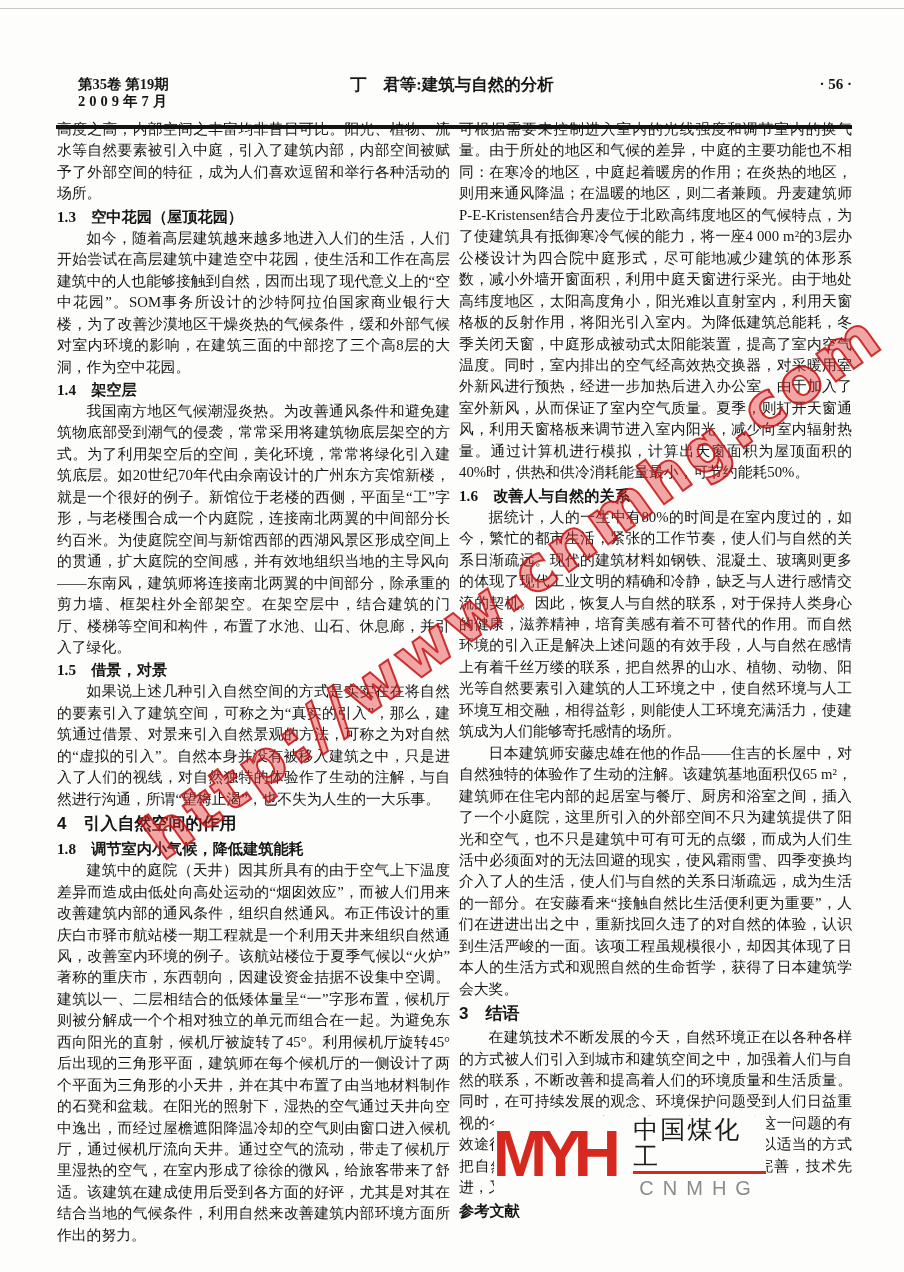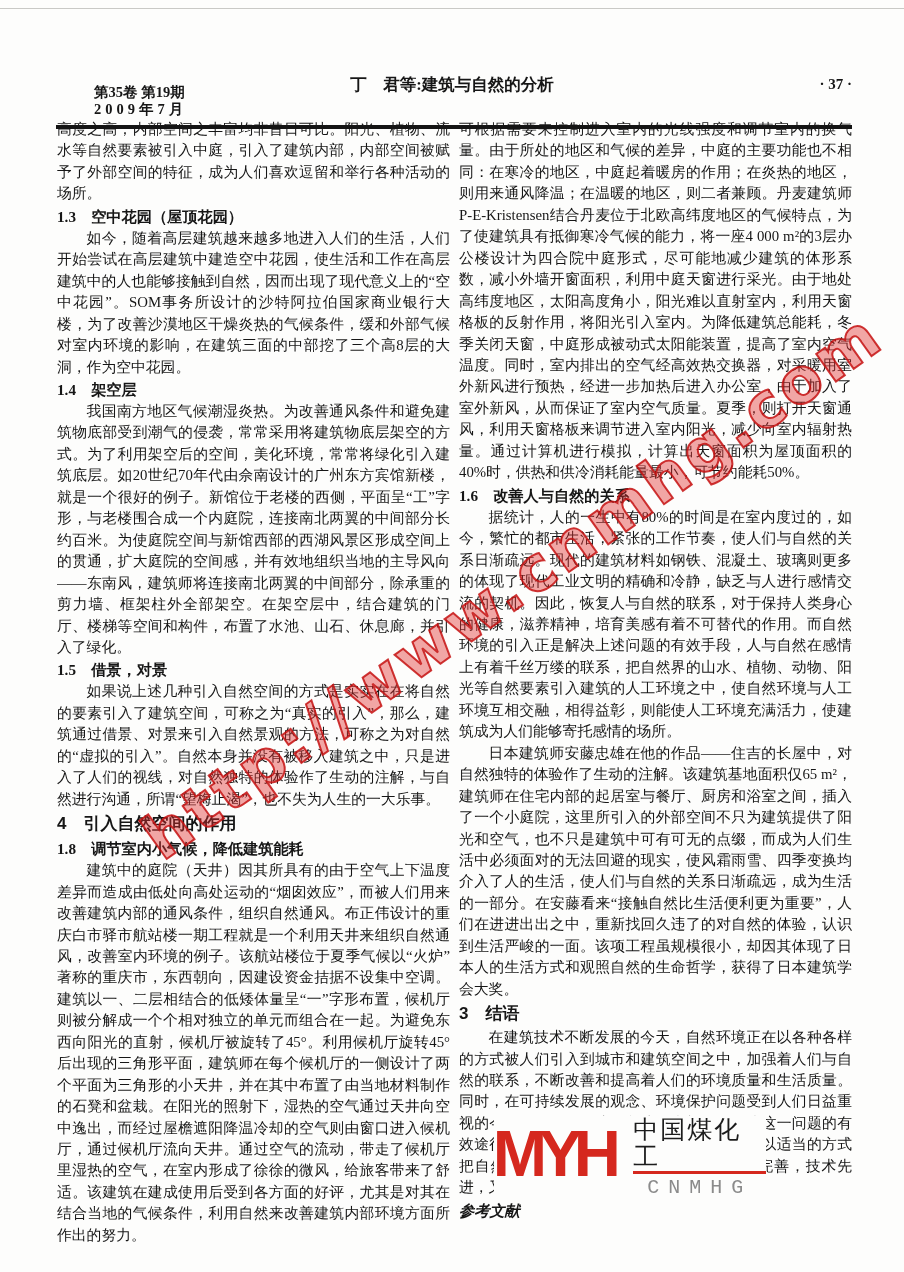--- a/index.html
+++ b/index.html
@@ -3,38 +3,38 @@
 <meta charset="utf-8">
 <style>
   html,body{margin:0;padding:0;}
   body{
     width:904px;height:1272px;position:relative;overflow:hidden;
     background:#fdfdfc;color:#161616;
     font-family:"Liberation Serif","DejaVu Serif",serif;
   }
   .scan-line{position:absolute;left:0;top:8px;width:904px;height:1px;background:#c9c9c6;}
   
-  .hdr-left{position:absolute;left:78px;top:84px;font-size:14.5px;font-weight:bold;line-height:17px;margin-left:16px;}
+  .hdr-left{position:absolute;left:78px;top:76px;font-size:14.5px;font-weight:bold;line-height:17px;}
   .hdr-left .yr{letter-spacing:4px;}
   .hdr-title{position:absolute;left:0;top:74px;width:904px;text-align:center;font-size:16.5px;font-weight:bold;}
   .hdr-page{position:absolute;right:52px;top:76px;font-size:15px;font-weight:bold;}
   .hdr-rule{position:absolute;left:56px;top:125px;width:796px;height:4px;background:#141414;}
   
   .col{position:absolute;top:119px;width:393px;height:1124px;overflow:hidden;
        font-size:14.8px;line-height:21.45px;text-align:justify;}
   #col-left{left:57px;}
   #col-right{left:459px;}
   .blk{margin:0;}
   .p{text-indent:2em;}
   .pni{text-indent:0;}
   .h1{font-family:"Liberation Sans","DejaVu Sans",sans-serif;font-weight:bold;
       font-size:17px;line-height:27px;text-indent:0;}
   .h3{font-weight:bold;font-size:15.2px;line-height:23px;text-indent:0;}
   .refhead{font-family:"Liberation Sans","DejaVu Sans",sans-serif;font-weight:bold;
-      font-size:15.2px;line-height:24px;font-style:italic;}
+      font-size:15.2px;line-height:24px;}
   .ref{padding-left:2.4em;text-indent:-2.4em;line-height:22px;font-size:14.6px;}
   
   .watermark{
     position:absolute;left:150px;top:808px;z-index:4;white-space:nowrap;
     font-family:"DejaVu Sans","Liberation Sans",sans-serif;
     font-size:62px;font-weight:bold;letter-spacing:4px;
     color:rgba(225,45,45,0.42);
     -webkit-text-stroke:2px rgba(198,18,18,0.85);
     transform:rotate(-35.5deg);transform-origin:0 50%;
     pointer-events:none;
@@ -43,33 +43,33 @@
   .logo-box{
     position:absolute;left:494px;top:1116px;width:272px;height:82px;z-index:6;
     background:#fdfdfc;display:flex;align-items:center;gap:12px;
     font-family:"Liberation Sans","DejaVu Sans",sans-serif;
   }
   .logo-mark{font-size:64px;font-weight:900;line-height:0.9;letter-spacing:-0.13em;
     color:#d5281e;margin-top:-4px;transform:scaleX(1.02);}
   .logo-txt{display:flex;flex-direction:column;margin-left:10px;align-items:center;}
   .logo-cn{font-size:25px;color:#1c1c1c;letter-spacing:2px;line-height:27px;}
   .logo-div{height:3px;background:#d5281e;margin:1px 0 3px 0;width:100%;}
-  .logo-en{font-size:20px;color:#8b8b8b;letter-spacing:9px;line-height:22px;font-family:Liberation Mono, monospace;}
+  .logo-en{font-size:20px;color:#8b8b8b;letter-spacing:9px;line-height:22px;}
 </style>
 </head>
 <body>
 
 <div class="scan-line"></div>
 
 <div class="hdr-left">
   <div>第35卷 第19期</div>
   <div class="yr">2009年7月</div>
 </div>
 <div class="hdr-title">丁　君等:建筑与自然的分析</div>
-<div class="hdr-page">· 37 ·</div>
+<div class="hdr-page">· 56 ·</div>
 <div class="hdr-rule"></div>
 
 <div class="col" id="col-left">
     <div class="blk pni">高度之高，内部空间之丰富均非昔日可比。阳光、植物、流水等自然要素被引入中庭，引入了建筑内部，内部空间被赋予了外部空间的特征，成为人们喜欢逗留和举行各种活动的场所。</div>
     <div class="blk h3">1.3　空中花园（屋顶花园）</div>
     <div class="blk p">如今，随着高层建筑越来越多地进入人们的生活，人们开始尝试在高层建筑中建造空中花园，使生活和工作在高层建筑中的人也能够接触到自然，因而出现了现代意义上的“空中花园”。SOM事务所设计的沙特阿拉伯国家商业银行大楼，为了改善沙漠地区干燥炎热的气候条件，缓和外部气候对室内环境的影响，在建筑三面的中部挖了三个高8层的大洞，作为空中花园。</div>
     <div class="blk h3">1.4　架空层</div>
     <div class="blk p">我国南方地区气候潮湿炎热。为改善通风条件和避免建筑物底部受到潮气的侵袭，常常采用将建筑物底层架空的方式。为了利用架空后的空间，美化环境，常常将绿化引入建筑底层。如20世纪70年代由佘南设计的广州东方宾馆新楼，就是一个很好的例子。新馆位于老楼的西侧，平面呈“工”字形，与老楼围合成一个内庭院，连接南北两翼的中间部分长约百米。为使庭院空间与新馆西部的西湖风景区形成空间上的贯通，扩大庭院的空间感，并有效地组织当地的主导风向——东南风，建筑师将连接南北两翼的中间部分，除承重的剪力墙、框架柱外全部架空。在架空层中，结合建筑的门厅、楼梯等空间和构件，布置了水池、山石、休息廊，并引入了绿化。</div>
     <div class="blk h3">1.5　借景，对景</div>
     <div class="blk p">如果说上述几种引入自然空间的方式是实实在在将自然的要素引入了建筑空间，可称之为“真实的引入”，那么，建筑通过借景、对景来引入自然景观的方法，可称之为对自然的“虚拟的引入”。自然本身并没有被移入建筑之中，只是进入了人们的视线，对自然独特的体验作了生动的注解，与自然进行沟通，所谓“望梅止渴”，也不失为人生的一大乐事。</div>

